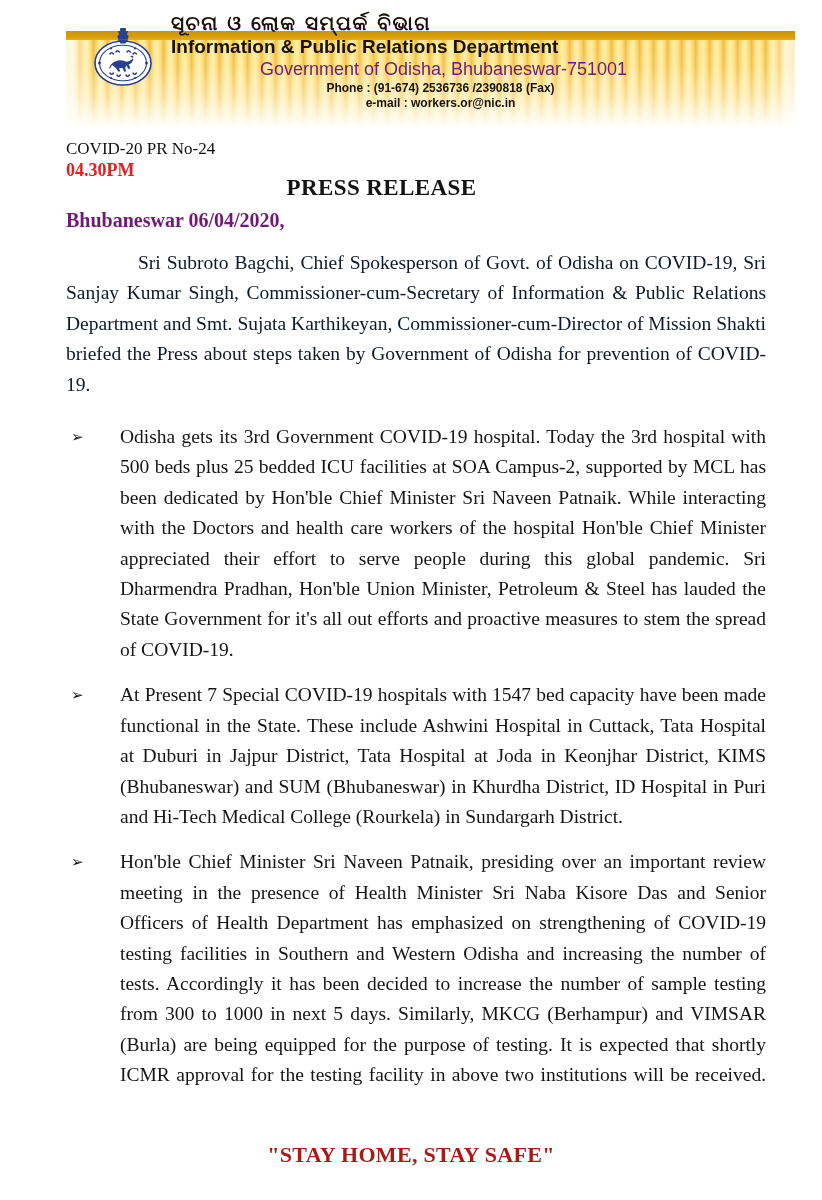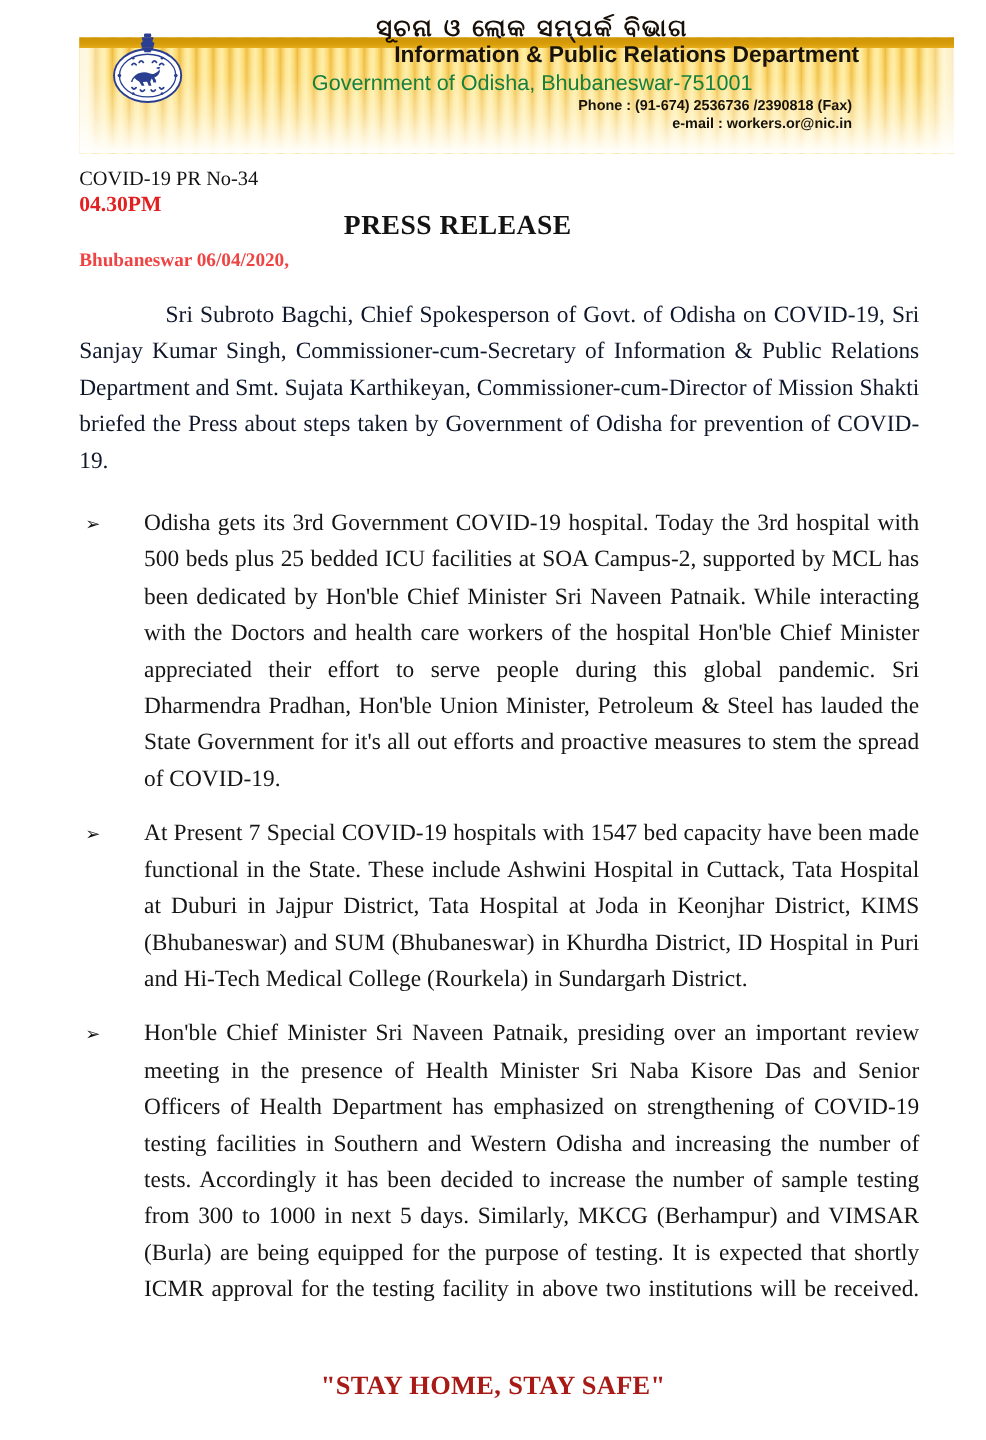--- a/index.html
+++ b/index.html
@@ -94,47 +94,47 @@
     text-align: left;
   }
   .lh-odia {
     font-family: "DejaVu Sans", sans-serif;
     font-size: 20px;
     font-weight: 700;
     color: #181008;
     letter-spacing: 1.5px;
     line-height: 1.12;
     white-space: nowrap;
-    text-align: center;
+    text-align: left;
   }
   .lh-dept {
     font-family: "Liberation Sans", "DejaVu Sans", sans-serif;
     font-size: 19px;
     font-weight: 700;
     color: #17120a;
     line-height: 1.22;
     margin-top: 1px;
-    text-align: right;
+    text-align: left;
   }
   .lh-govt {
     font-family: "Liberation Sans", "DejaVu Sans", sans-serif;
     font-size: 18px;
     font-weight: 400;
-    color: #15803d;
+    color: #701a75;
     line-height: 1.22;
     text-align: center;
   }
   .lh-phone,
   .lh-email {
     font-family: "Liberation Sans", "DejaVu Sans", sans-serif;
     font-size: 12px;
     font-weight: 700;
     color: #17120a;
     line-height: 1.3;
-    text-align: right;
+    text-align: center;
   }
   .lh-phone { padding-right: 6px; }
   .lh-email { padding-right: 6px; }
 
   
   .meta {
     position: absolute;
     left: 66px;
     top: 138px;
     width: 360px;
@@ -164,23 +164,23 @@
     font-weight: 700;
     letter-spacing: 0.4px;
     color: #131313;
   }
 
   .place-date {
     position: absolute;
     left: 66px;
     top: 209px;
     font-family: "Liberation Serif", serif;
-    font-size: 16px;
-    font-weight: 700;
-    color: #ef4444;
+    font-size: 20px;
+    font-weight: 700;
+    color: #701a75;
   }
 
   
   .doc-body {
     position: absolute;
     left: 66px;
     top: 248px;
     width: 700px;
   }
   .intro-para {
@@ -292,21 +292,21 @@
 
 <div class="lh-text">
   <div class="lh-odia">ସୂଚନା ଓ ଲୋକ ସମ୍ପର୍କ ବିଭାଗ</div>
   <div class="lh-dept">Information &amp; Public Relations Department</div>
   <div class="lh-govt">Government of Odisha, Bhubaneswar-751001</div>
   <div class="lh-phone">Phone : (91-674) 2536736 /2390818 (Fax)</div>
   <div class="lh-email">e-mail : workers.or@nic.in</div>
 </div>
 
 <div class="meta">
-  <div class="meta-prno">COVID-19 PR No-34</div>
+  <div class="meta-prno">COVID-20 PR No-24</div>
   <div class="meta-time">04.30PM</div>
 </div>
 
 <div class="press-title">PRESS RELEASE</div>
 
 <div class="place-date">Bhubaneswar 06/04/2020,</div>
 
 <div class="doc-body">
   <p class="intro-para">Sri Subroto Bagchi, Chief Spokesperson of Govt. of Odisha on COVID-19, Sri Sanjay Kumar Singh, Commissioner-cum-Secretary of Information &amp; Public Relations Department and Smt. Sujata Karthikeyan, Commissioner-cum-Director of Mission Shakti briefed the Press about steps taken by Government of Odisha for prevention of COVID-19.</p>
 

